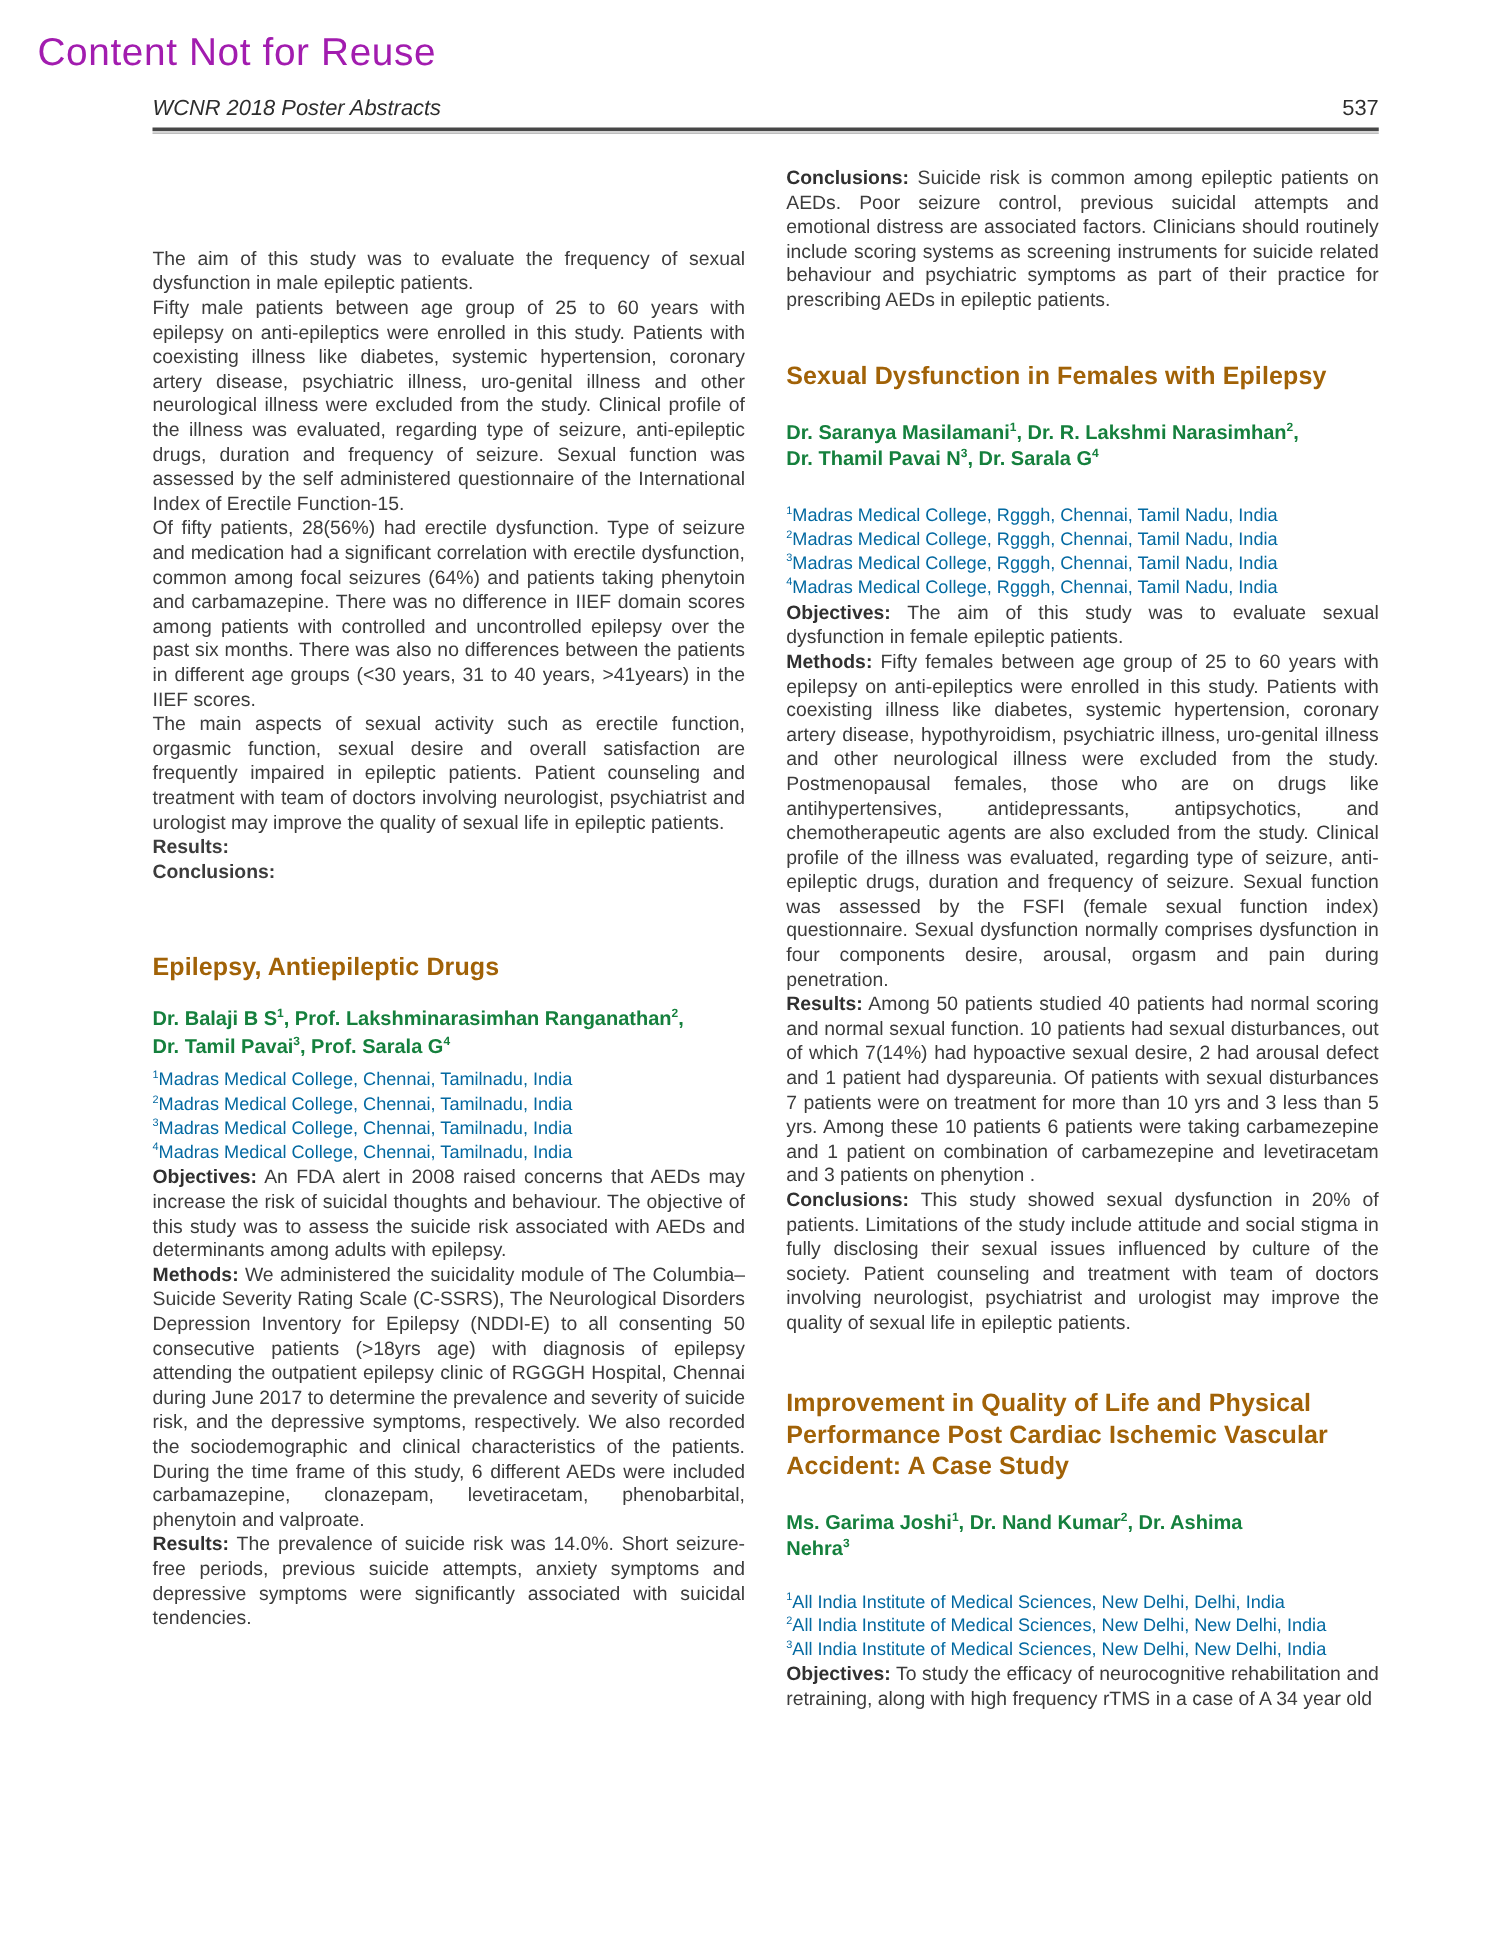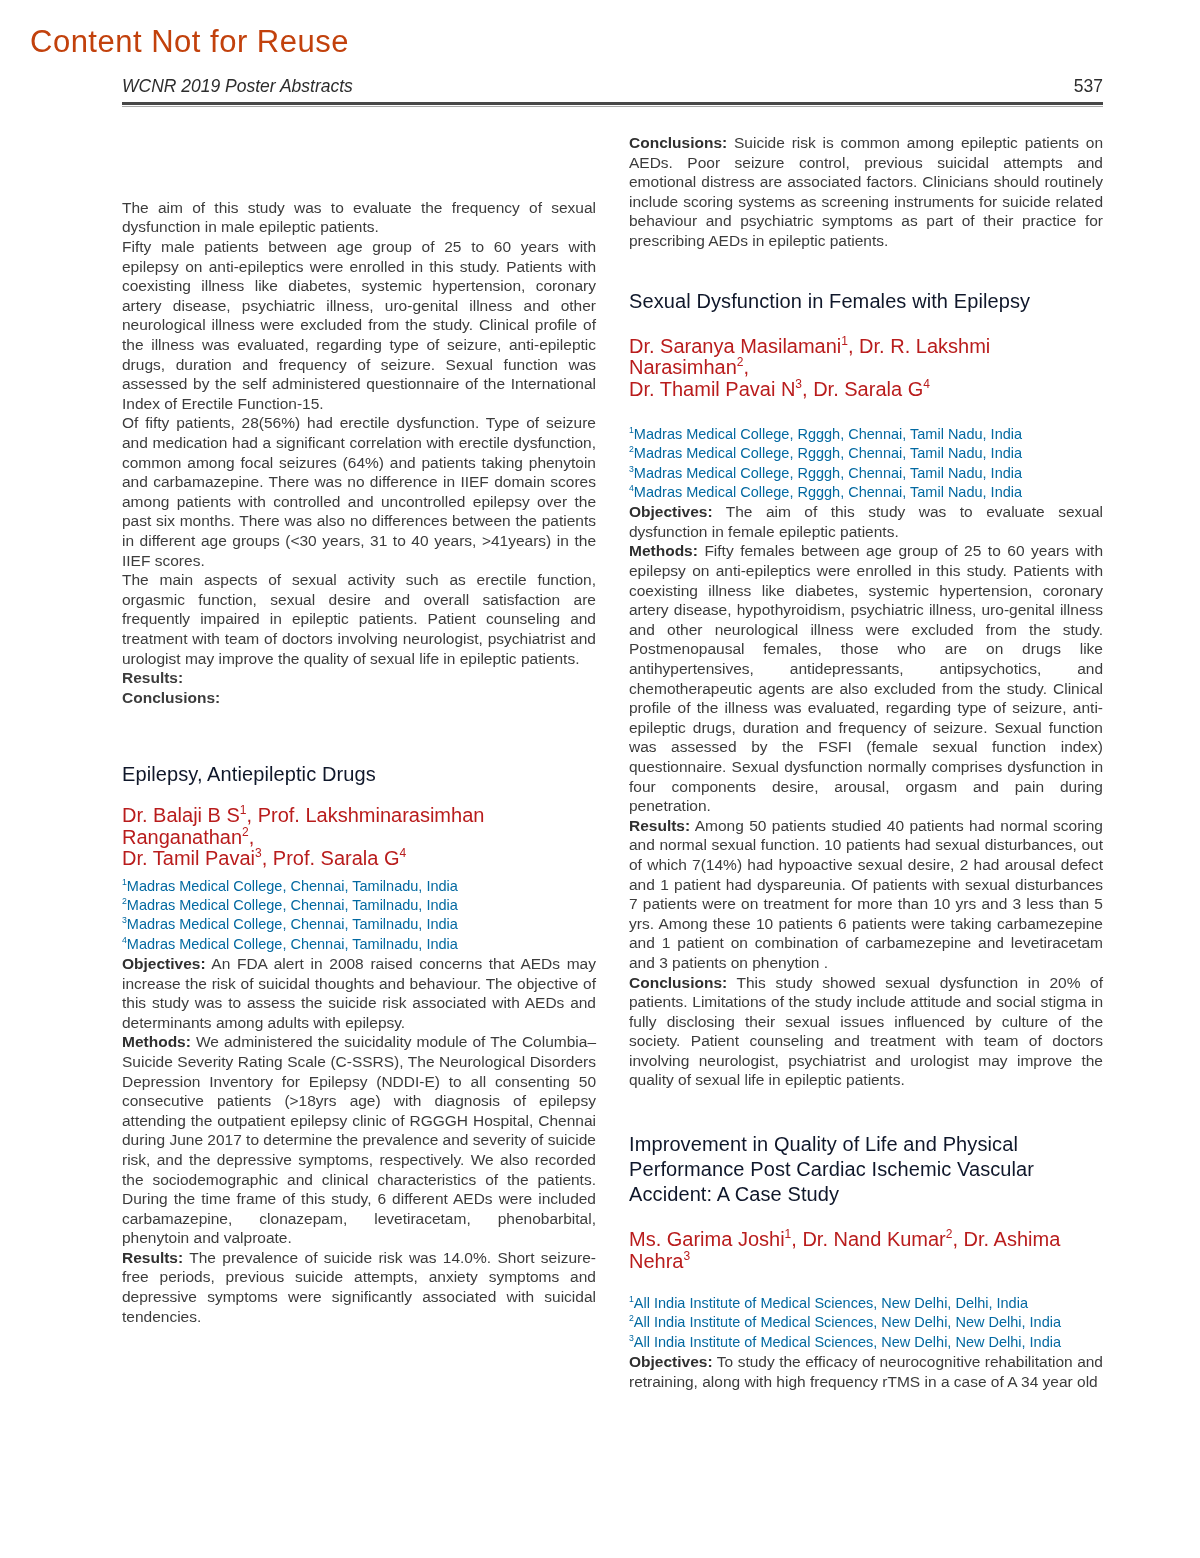--- a/index.html
+++ b/index.html
@@ -5,21 +5,21 @@
   html,body{margin:0;padding:0;background:#ffffff;}
   body{
     width:1200px;height:1558px;position:relative;
     font-family:"Liberation Sans","DejaVu Sans",sans-serif;
     color:#3c3c3c;
     -webkit-font-smoothing:antialiased;
   }
   .page{position:absolute;inset:0;background:#ffffff;overflow:hidden;}
   .watermark{
     position:absolute;left:30px;top:24px;
-    font-size:31px;color:#c2410c;letter-spacing:0.5px;
+    font-size:31px;color:#a21caf;letter-spacing:0.5px;
   }
   .header{
     position:absolute;left:122px;top:76px;width:981px;
     display:flex;justify-content:space-between;align-items:baseline;
     font-size:17.5px;color:#2d2d2d;
   }
   .running-head{font-style:italic;}
   .page-number{font-style:normal;}
   .rule{position:absolute;left:122px;top:102px;width:981px;}
   .rule .dark{height:3px;background:#474747;}
@@ -28,25 +28,25 @@
     position:absolute;left:122px;top:133px;width:981px;
     display:flex;gap:33px;align-items:center;
   }
   .col{width:474px;}
   p.body{
     margin:0;text-align:justify;
     font-size:15.5px;line-height:19.6px;color:#3c3c3c;
   }
   .label,strong{font-weight:700;color:#303030;}
   .abs-title{
-    font-weight:400;font-size:20px;line-height:25px;
-    color:#0f172a;letter-spacing:0.1px;
+    font-weight:700;font-size:20px;line-height:25px;
+    color:#a16207;letter-spacing:0.1px;
   }
   .authors{
-    font-weight:400;font-size:20px;line-height:21.5px;color:#b91c1c;
+    font-weight:700;font-size:16px;line-height:21.5px;color:#15803d;
   }
   .affil{font-size:14.5px;line-height:19.3px;color:#0369a1;}
   sup{font-size:60%;vertical-align:super;line-height:0;}
   .mt18{margin-top:18px;}
   .mt22{margin-top:22px;}
   .mt23{margin-top:23px;}
   .mt24{margin-top:7px;}
   .mt25{margin-top:25px;}
   .mt26{margin-top:26px;}
   .mt28{margin-top:28px;}
@@ -56,21 +56,21 @@
   .mt55{margin-top:55px;}
 </style>
 </head>
 <body>
 
 <div class="page">
 
   <div class="watermark">Content Not for Reuse</div>
 
   <div class="header">
-    <span class="running-head">WCNR 2019 Poster Abstracts</span>
+    <span class="running-head">WCNR 2018 Poster Abstracts</span>
     <span class="page-number">537</span>
   </div>
   <div class="rule">
     <div class="dark"></div>
     <div class="lite"></div>
   </div>
 
   <div class="columns">
 
     <div class="col">

